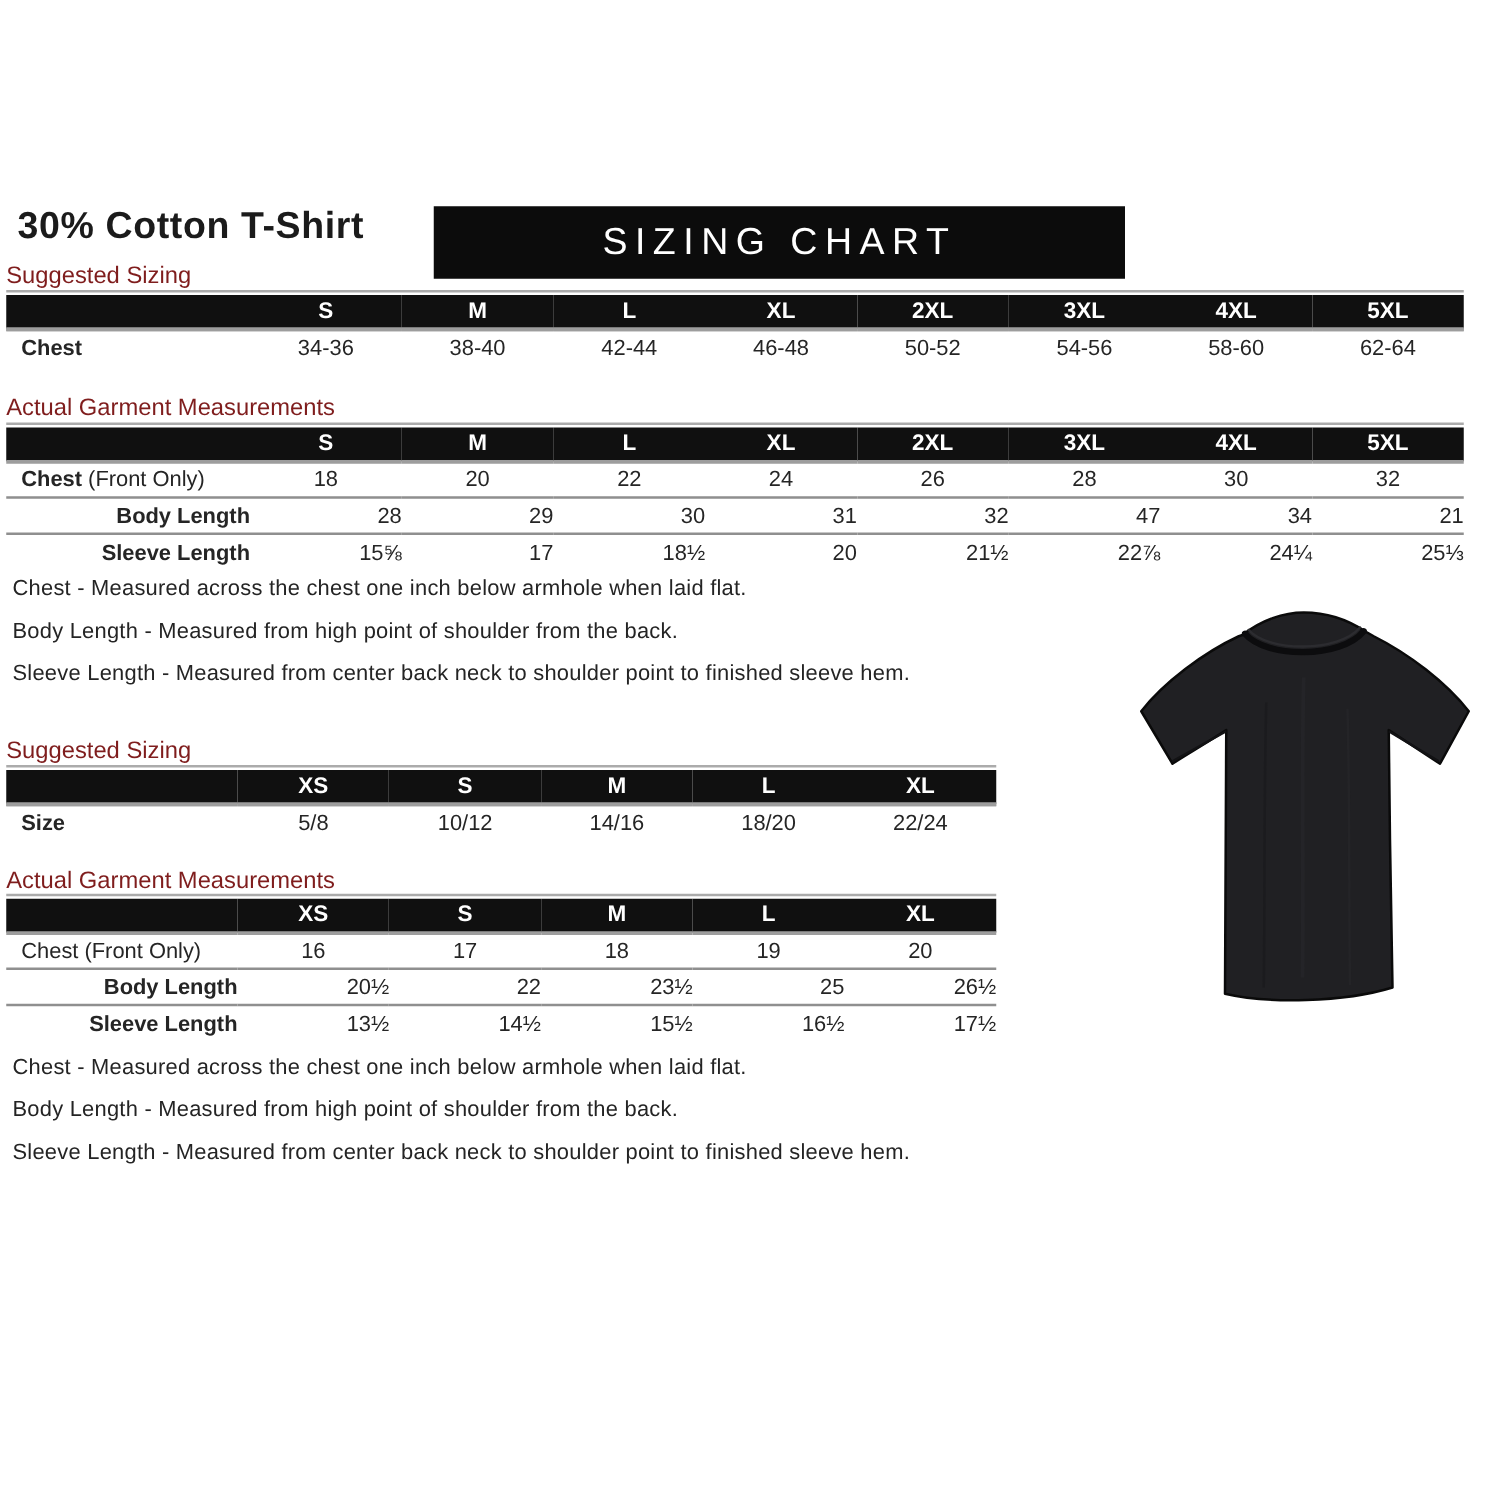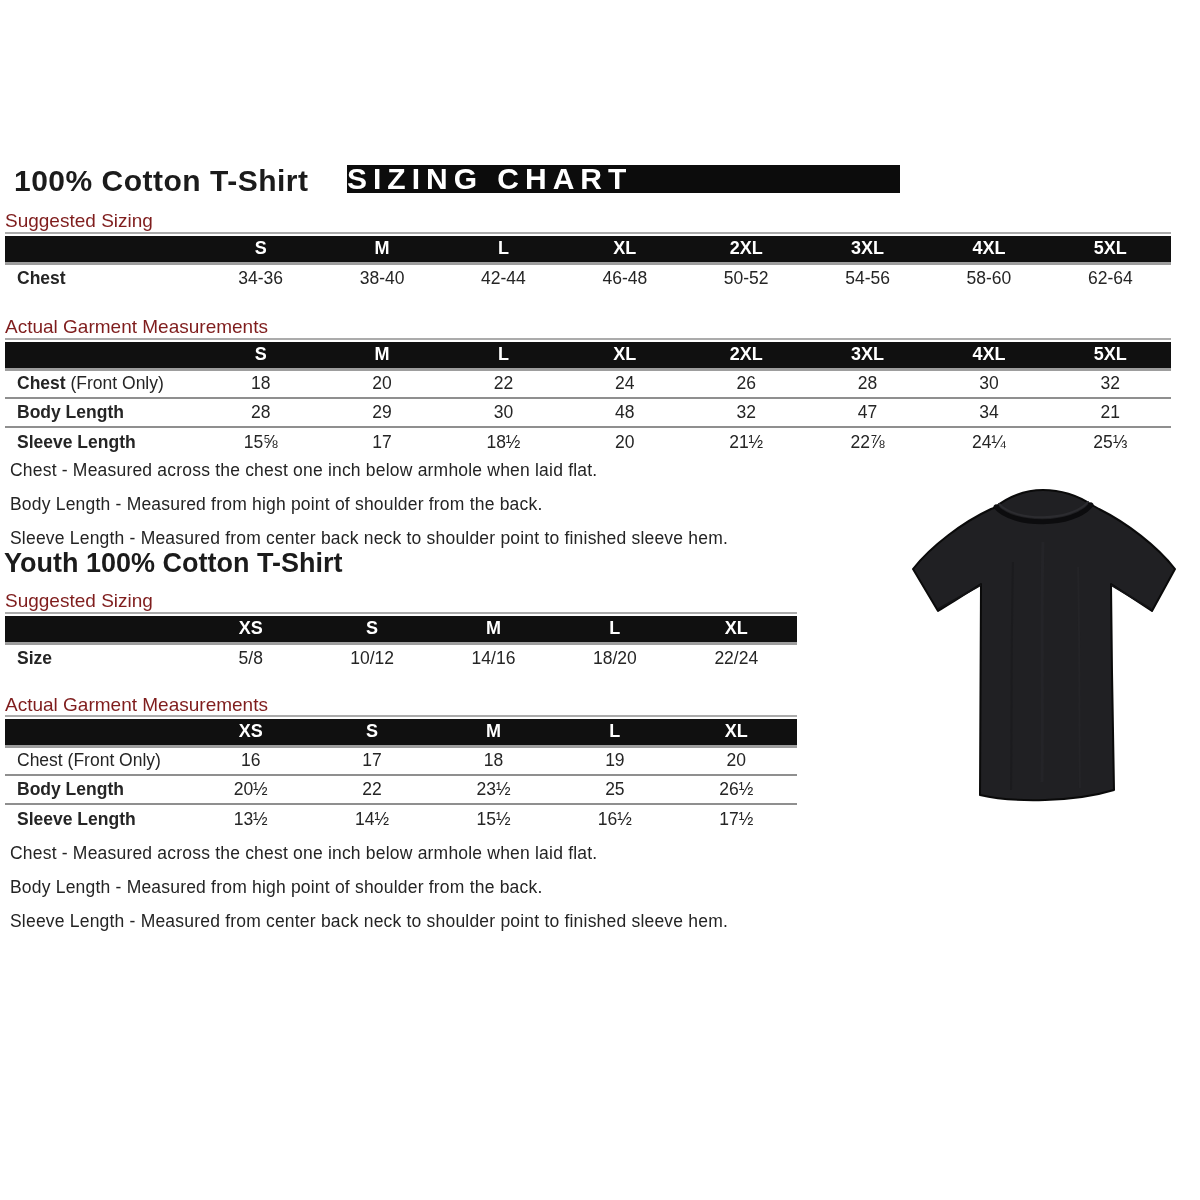--- a/index.html
+++ b/index.html
@@ -9,23 +9,23 @@
     position:relative; width:1200px; height:1200px;
     background:#ffffff; overflow:hidden;
   }
 
   
   .main-title {
     position:absolute; left:14px; top:164px;
     font-size:30px; font-weight:bold; color:#1b1b1b; letter-spacing:0.5px;
   }
   .banner {
-    position:absolute; left:347px; top:165px; width:553px; height:28px;
-    background:#0c0c0c; color:#ffffff; font-weight:bold; font-size:30px;
-    letter-spacing:6px; display:flex; align-items:center; 
+    position:absolute; left:347px; top:165px; width:553px; height:58px;
+    background:#0c0c0c; color:#ffffff; font-weight:normal; font-size:30px;
+    letter-spacing:6px; display:flex; align-items:center; justify-content:center;
   }
   .youth-title {
     position:absolute; left:4px; top:548px;
     font-size:27px; font-weight:bold; color:#1b1b1b;
   }
 
   
   .section-label {
     position:absolute; left:5px; font-size:19px; color:#7f1d1d;
   }
@@ -43,36 +43,36 @@
   }
   table.size-table td {
     text-align:center; font-size:17.5px; color:#252525; height:29px;
     vertical-align:middle;
   }
   table.size-table td.row-label { text-align:left; padding-left:12px; }
   table.size-table td.row-label .lbl { font-weight:bold; }
   table.size-table td.row-label .sfx { font-weight:normal; }
   table.adult th:first-child, table.adult td:first-child { width:195px;margin-top:40px; }
   table.youth th:first-child, table.youth td:first-child { width:185px; }
-  table.actual tbody tr:not(:first-child) td { border-top:2px solid #8f8f8f; }
+  table.actual tbody tr:not(:first-child) td { border-top:2px solid #8f8f8f;text-align:right; }
   table.youth-actual tbody tr:first-child .lbl { font-weight:normal; }
 
   
   .notes { position:absolute; left:10px; }
   .notes p { font-size:17.5px; color:#242424; margin-bottom:13px; letter-spacing:0.2px; }
 
   
   .tshirt-wrap { position:absolute; left:893px; top:472px; width:302px; height:342px; }
 </style>
 </head>
 <body>
 
 <div class="page">
 
-  <div class="main-title">100% Cotton T-Shirt</div>
+  <div class="main-title">30% Cotton T-Shirt</div>
   <div class="banner">
     <span>SIZING CHART</span>
   </div>
 
   <div class="section-label" style="top:210px;">Suggested Sizing</div>
   <div class="hairline" style="top:232px; width:1166px;"></div>
   <table class="size-table adult suggested" style="top:236px; width:1166px;">
     <thead>
         <tr>
           <th></th>
@@ -127,21 +127,21 @@
           <td>26</td>
           <td>28</td>
           <td>30</td>
           <td>32</td>
         </tr>
         <tr>
           <td class="row-label"><span class="lbl">Body Length</span></td>
           <td>28</td>
           <td>29</td>
           <td>30</td>
-          <td>48</td>
+          <td>31</td>
           <td>32</td>
           <td>47</td>
           <td>34</td>
           <td>21</td>
         </tr>
         <tr>
           <td class="row-label"><span class="lbl">Sleeve Length</span></td>
           <td>15⅝</td>
           <td>17</td>
           <td>18½</td>
@@ -153,21 +153,20 @@
         </tr>
       </tbody>
   </table>
 
   <div class="notes" style="top:460px;">
     <p>Chest - Measured across the chest one inch below armhole when laid flat.</p>
     <p>Body Length - Measured from high point of shoulder from the back.</p>
     <p>Sleeve Length - Measured from center back neck to shoulder point to finished sleeve hem.</p>
   </div>
 
-  <div class="youth-title">Youth 100% Cotton T-Shirt</div>
 
   <div class="section-label" style="top:590px;">Suggested Sizing</div>
   <div class="hairline" style="top:612px; width:792px;"></div>
   <table class="size-table youth suggested" style="top:616px; width:792px;">
     <thead>
         <tr>
           <th></th>
           <th>XS</th>
           <th>S</th>
           <th>M</th>

